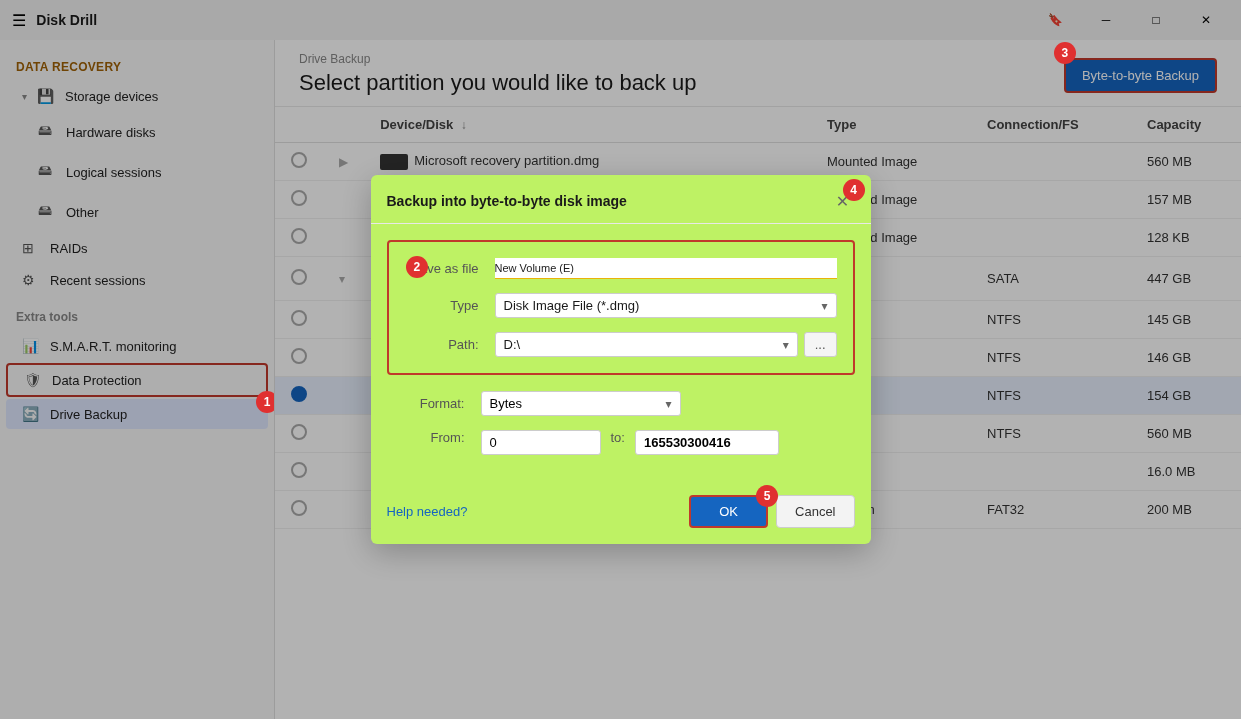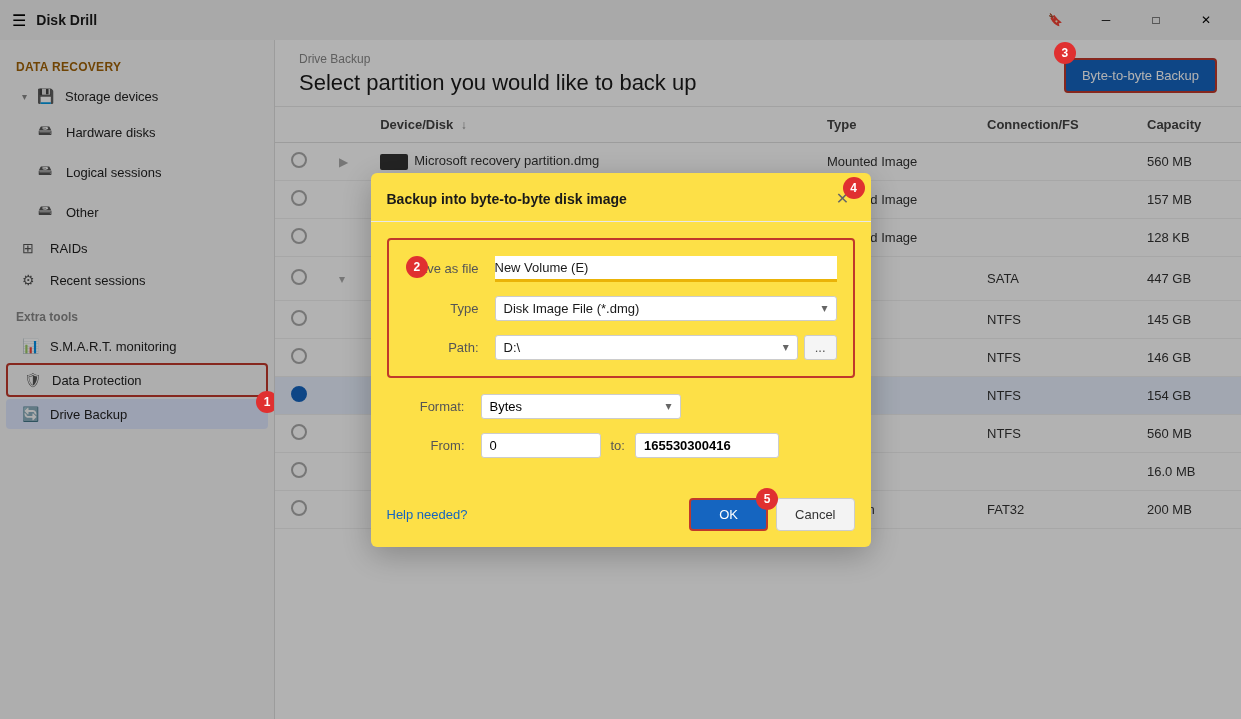--- a/index.html
+++ b/index.html
@@ -87,21 +87,21 @@
     .sort-arrow { color: #888; font-size: 12px; margin-left: 4px; }
 
     
     .overlay {
       position: fixed; top: 0; left: 0; width: 100%; height: 100%;
       background: rgba(0,0,0,0.3); z-index: 100;
       display: flex; align-items: center; justify-content: center;
     }
     
     .dialog {
-      background: #fde047; border-radius: 6px; box-shadow: 0 8px 32px rgba(0,0,0,0.25);
+      background: #bef264; border-radius: 6px; box-shadow: 0 8px 32px rgba(0,0,0,0.25);
       width: 500px; padding: 0; overflow: hidden; position: relative;
     }
     .dialog-title {
       font-size: 14px; font-weight: 600; padding: 14px 16px 10px 16px;
       color: #1a1a1a; border-bottom: 1px solid #e8e8e8;
       display: flex; align-items: center; justify-content: space-between;
     }
     .dialog-close-btn {
       background: none; border: none; cursor: pointer; font-size: 16px; color: #666;
       width: 24px; height: 24px; display: flex; align-items: center; justify-content: center;
@@ -111,22 +111,22 @@
       border: 2px solid #c0392b; border-radius: 4px; padding: 16px; margin-bottom: 16px;
     }
     .form-row {
       display: flex; align-items: center; margin-bottom: 14px;
     }
     .form-row:last-child { margin-bottom: 0; }
     .form-label {
       width: 90px; font-size: 13px; color: #555; text-align: right; padding-right: 16px;
     }
     .form-input {
-      flex: 1; border: none; border-bottom: 3px solid #eab308;
-      padding: 4px 0; font-size: 13px; outline: none; color: #1a1a1a;
+      flex: 1; border: none; border-bottom: 1px solid #eab308;
+      padding: 4px 0; font-size: 11px; outline: none; color: #1a1a1a;
     }
     .form-select-wrapper {
       flex: 1; display: flex; align-items: center; border: 1px solid #ccc;
       border-radius: 3px; padding: 4px 8px; background: #fff; gap: 19px;
     }
     .form-select-text { flex: 1; font-size: 13px; color: #1a1a1a; }
     .form-select-arrow { font-size: 12px; color: #666; }
     .form-path-wrapper {
       flex: 1; display: flex; align-items: center; gap: 6px;
     }
@@ -138,21 +138,21 @@
     .form-path-btn {
       border: 1px solid #ccc; background: #f5f5f5; padding: 4px 10px;
       border-radius: 3px; cursor: pointer; font-size: 13px; color: #555;
     }
     .format-row { display: flex; align-items: center; margin-bottom: 14px; padding: 0 4px; }
     .format-label { width: 90px; font-size: 13px; color: #555; text-align: right; padding-right: 16px; }
     .format-select {
       display: flex; align-items: center; border: 1px solid #ccc; border-radius: 3px;
       padding: 4px 8px; background: #fff; min-width: 200px;
     }
-    .from-row { display: flex; align-items: center; margin-bottom: 14px; padding: 0 4px; }
+    .from-row { display: flex; align-items: flex-start; margin-bottom: 14px; padding: 0 4px; }
     .from-label { width: 90px; font-size: 13px; color: #555; text-align: right; padding-right: 16px; }
     .from-input {
       border: 1px solid #ccc; border-radius: 3px; padding: 4px 8px;
       font-size: 13px; width: 120px;
     }
     .to-label { font-size: 13px; color: #555; padding: 0 10px; }
     .to-input {
       border: 1px solid #ccc; border-radius: 3px; padding: 4px 8px;
       font-size: 13px; width: 144px; font-weight: bold;
     }

